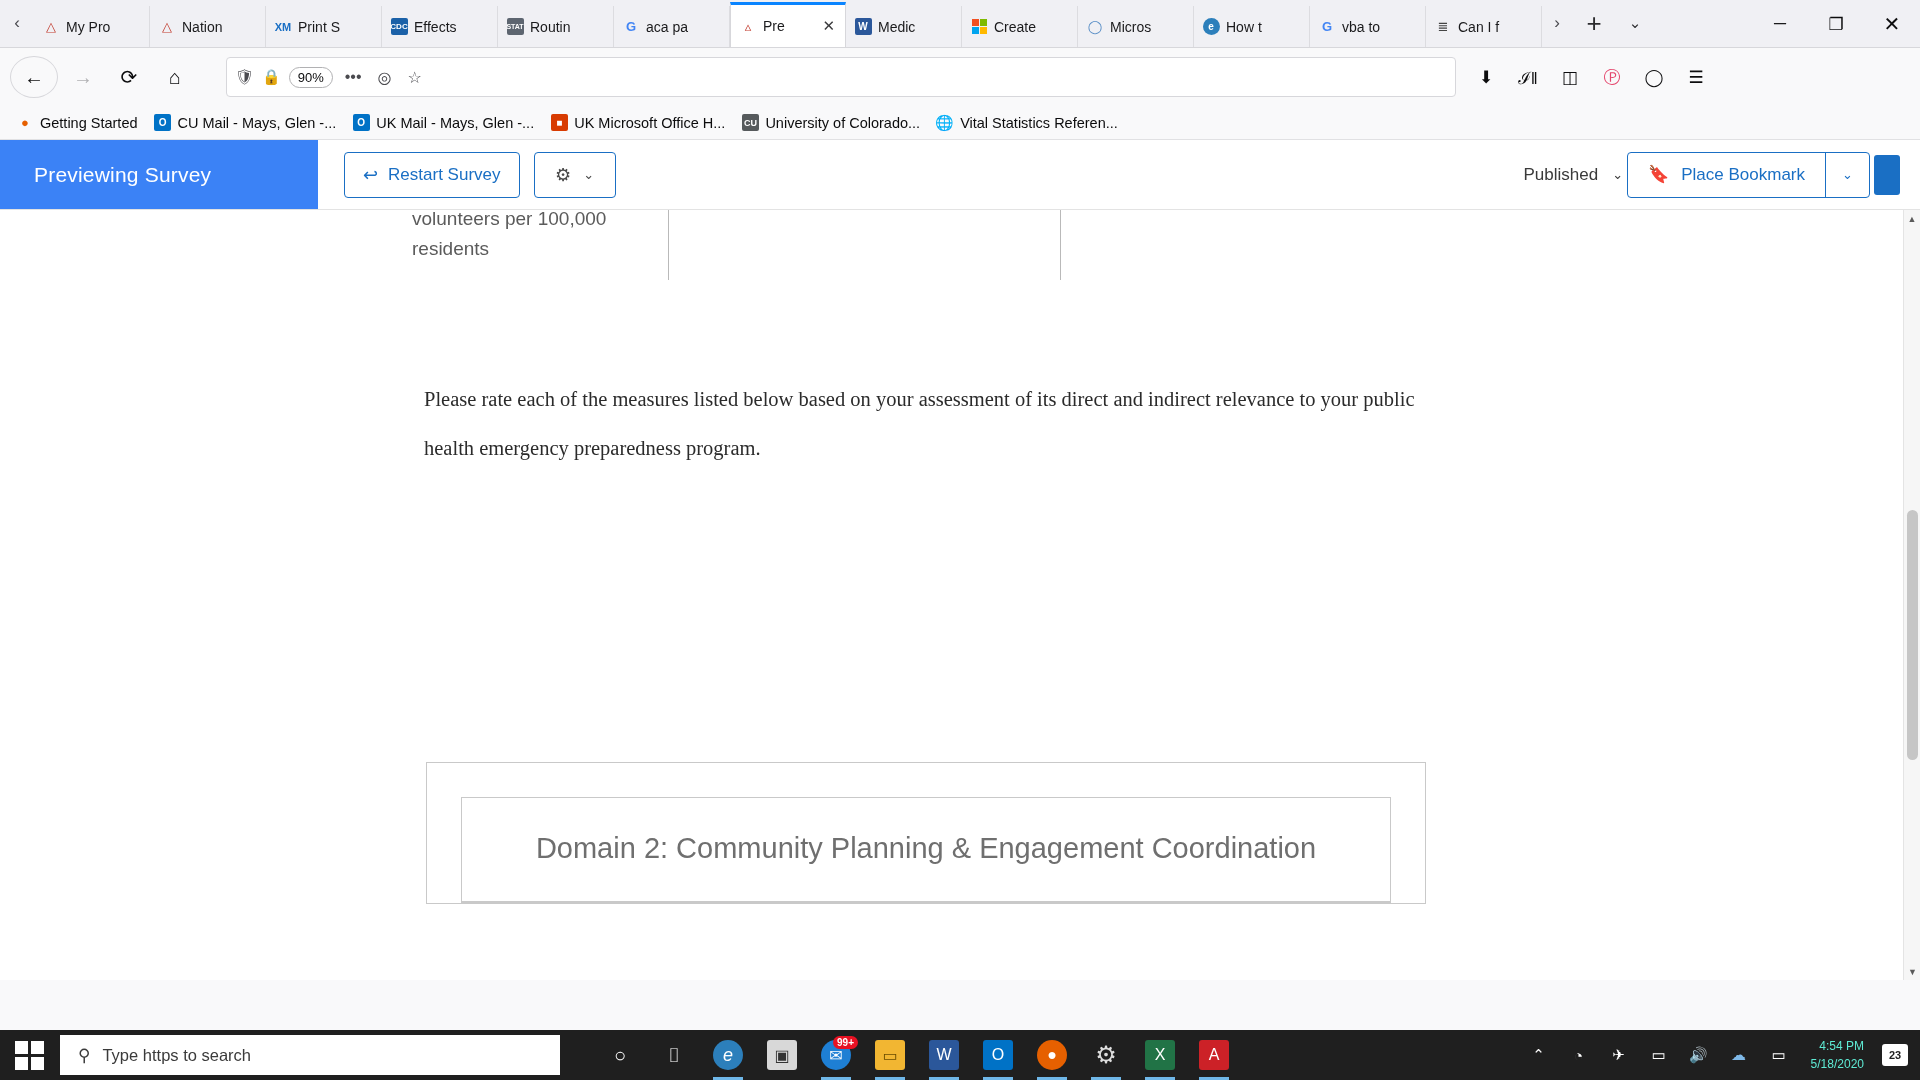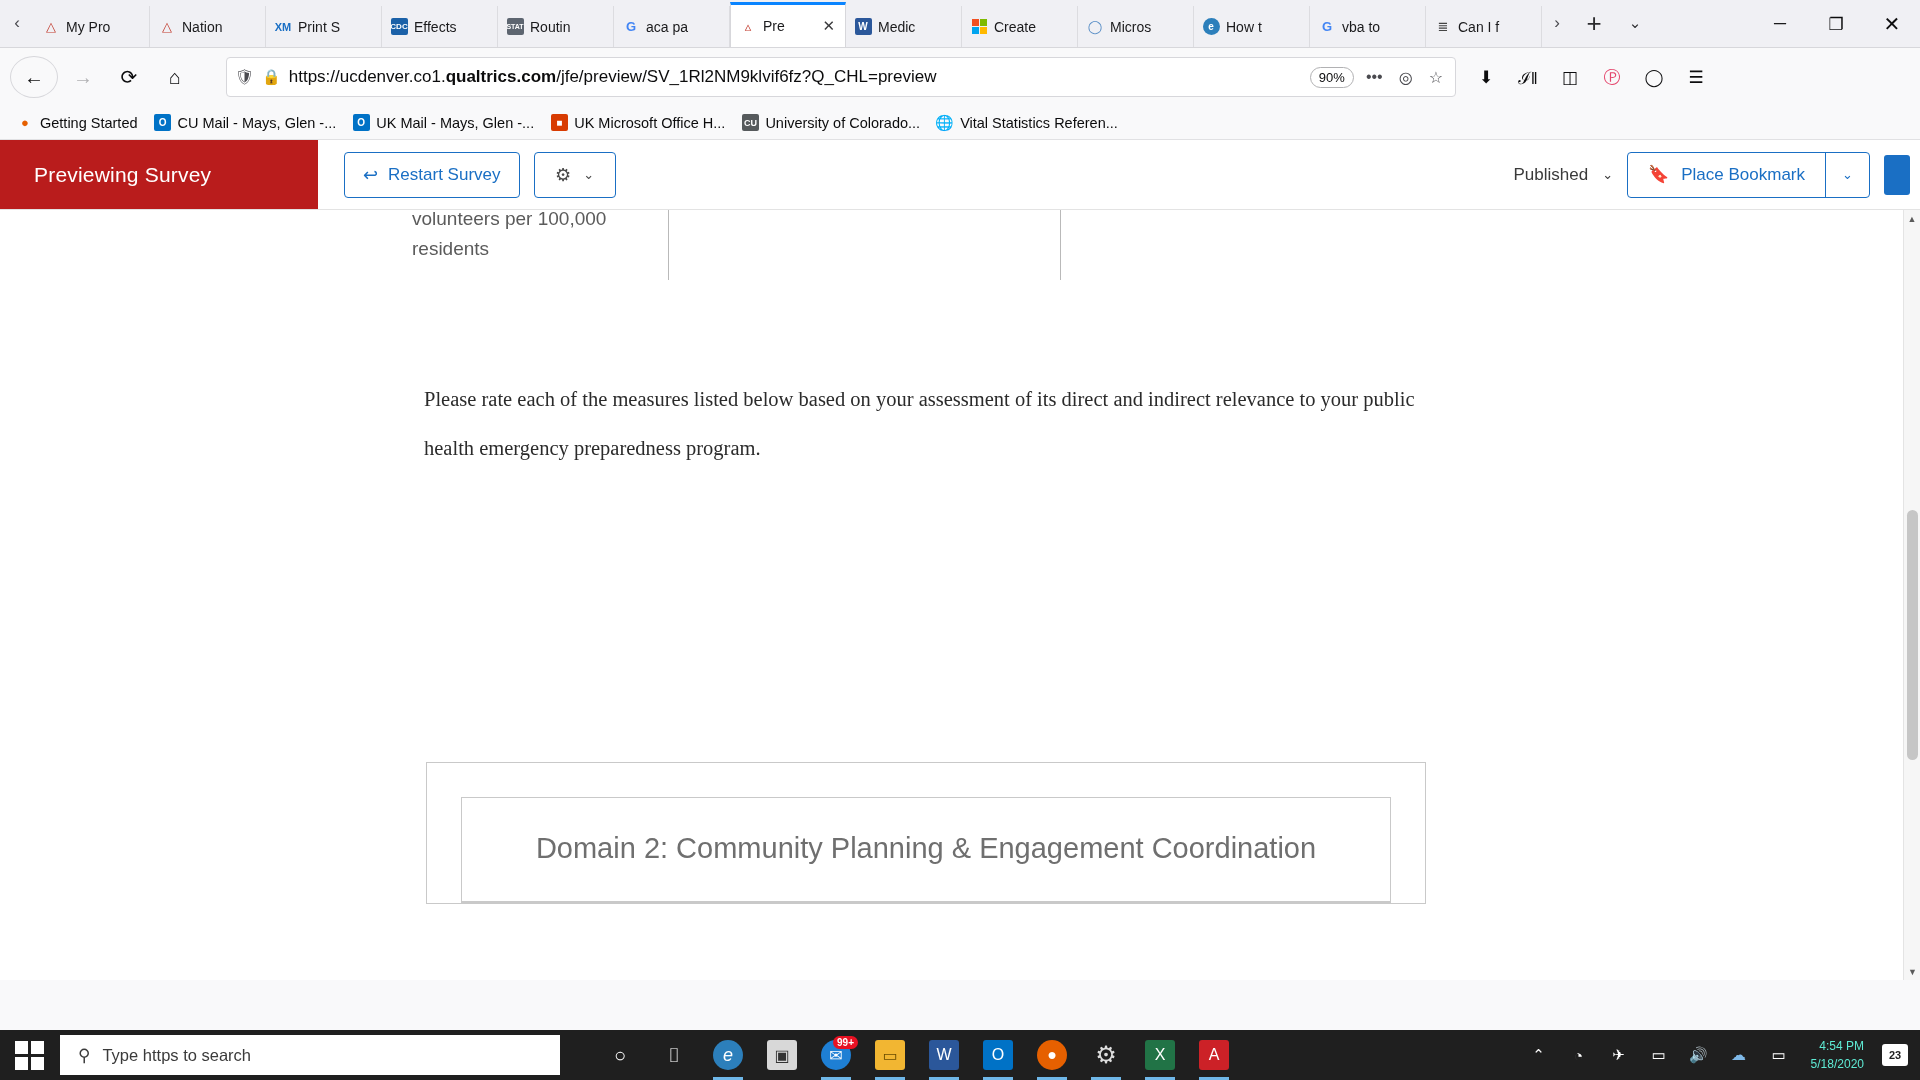--- a/index.html
+++ b/index.html
@@ -64,32 +64,32 @@
 
   
   .bookmarks { height:34px; background:#f9f9fa; display:flex; align-items:center; padding:0 10px; gap:4px; border-bottom:1px solid #e1e1e3; }
   .bm { display:flex; align-items:center; gap:6px; font-size:14.5px; color:#0c0c0d; padding:3px 6px; white-space:nowrap; }
   .bm .bmicon { width:18px; height:18px; display:flex; align-items:center; justify-content:center; font-size:13px; border-radius:2px; }
   .ic-sq { width:17px; height:17px; border-radius:2px; display:flex; align-items:center; justify-content:center; color:#fff; font-size:10px; font-weight:700; }
 
   
   .qbar { height:70px; background:#ffffff; display:flex; align-items:stretch; border-bottom:1px solid #e3e3e3; }
   .qbar-left {
-    width:318px; background:#b91c1c; color:#ffffff; display:flex; align-items:center;
+    width:318px; background:#3b82f6; color:#ffffff; display:flex; align-items:center;
     padding-left:34px; font-size:21px; font-weight:400; letter-spacing:.2px;
   }
   .qbar-mid { display:flex; align-items:center; gap:14px; padding-left:26px; }
   .q-btn {
     height:46px; border:1px solid #1a6fc4; border-radius:4px; color:#1a6fc4;
     background:#fff; display:flex; align-items:center; gap:10px; padding:0 18px;
     font-size:17px;
   }
   .q-btn .ic { font-size:18px; }
   .q-gear { width:82px; justify-content:center; gap:12px; padding:0 12px; }
-  .qbar-right { margin-left:auto; display:flex; align-items:center; gap:14px; padding-right:10px; }
+  .qbar-right { margin-left:auto; display:flex; align-items:center; gap:4px; padding-right:20px; }
   .q-published { display:flex; align-items:center; gap:14px; font-size:17px; color:#3a3a3a; }
   .q-bookmark {
     height:46px; display:flex; align-items:stretch; border:1px solid #1a6fc4; border-radius:4px; overflow:hidden;
   }
   .q-bookmark .main { display:flex; align-items:center; gap:12px; padding:0 20px; color:#1a6fc4; font-size:17px; }
   .q-bookmark .caret { width:44px; border-left:1px solid #1a6fc4; display:flex; align-items:center; justify-content:center; color:#1a6fc4; font-size:13px; }
   .q-mobile { width:26px; height:40px; border-radius:3px; background:#1a6fc4; }
 
   
   .content { position:relative; height:770px; background:#ffffff; overflow:hidden; }
@@ -232,23 +232,20 @@
 
   <div class="navbar">
     <div class="nav-btn back" style="border:1px solid #d7d7db;border-radius:50%;">←</div>
     <div class="nav-btn disabled">→</div>
     <div class="nav-btn">⟳</div>
     <div class="nav-btn">⌂</div>
 
     <div class="urlbar">
       <span class="shield">🛡</span>
       <span class="lock">🔒</span>
-      <span class="url-text">
-        <span>https://ucdenver.co1.</span><b>qualtrics.com</b><span>/jfe/preview/SV_1Rl2NM9klvif6fz?Q_CHL=preview</span>
-      </span>
       <span class="zoom-pill">90%</span>
       <span class="url-icon">•••</span>
       <span class="url-icon">◎</span>
       <span class="url-icon">☆</span>
     </div>
 
     <div class="toolbar-right">
       <div class="tb-icon">⬇</div>
       <div class="tb-icon">ℐ‖</div>
       <div class="tb-icon">◫</div>

